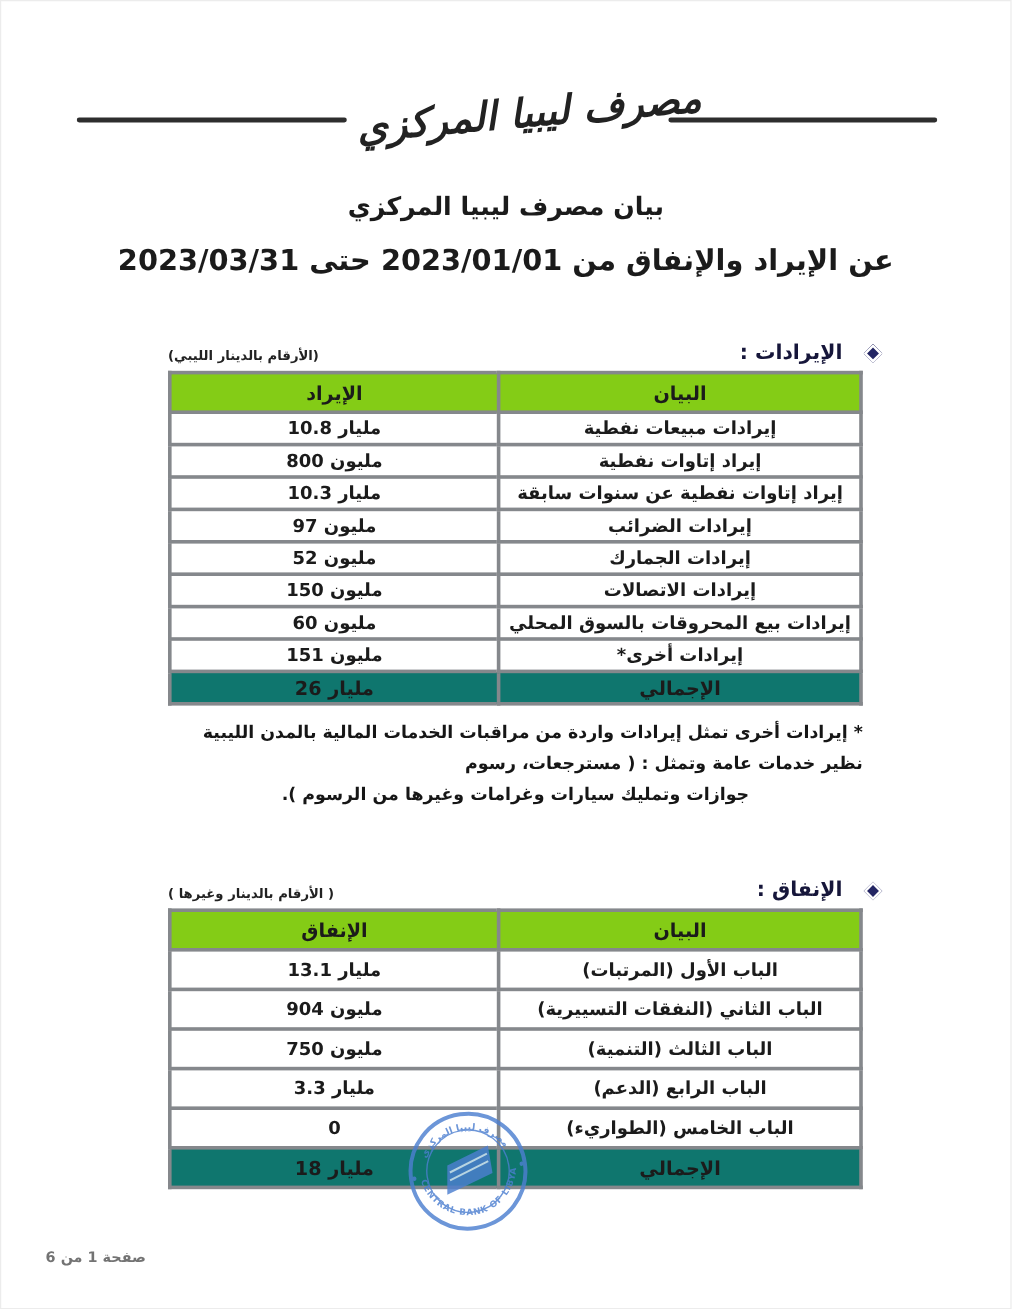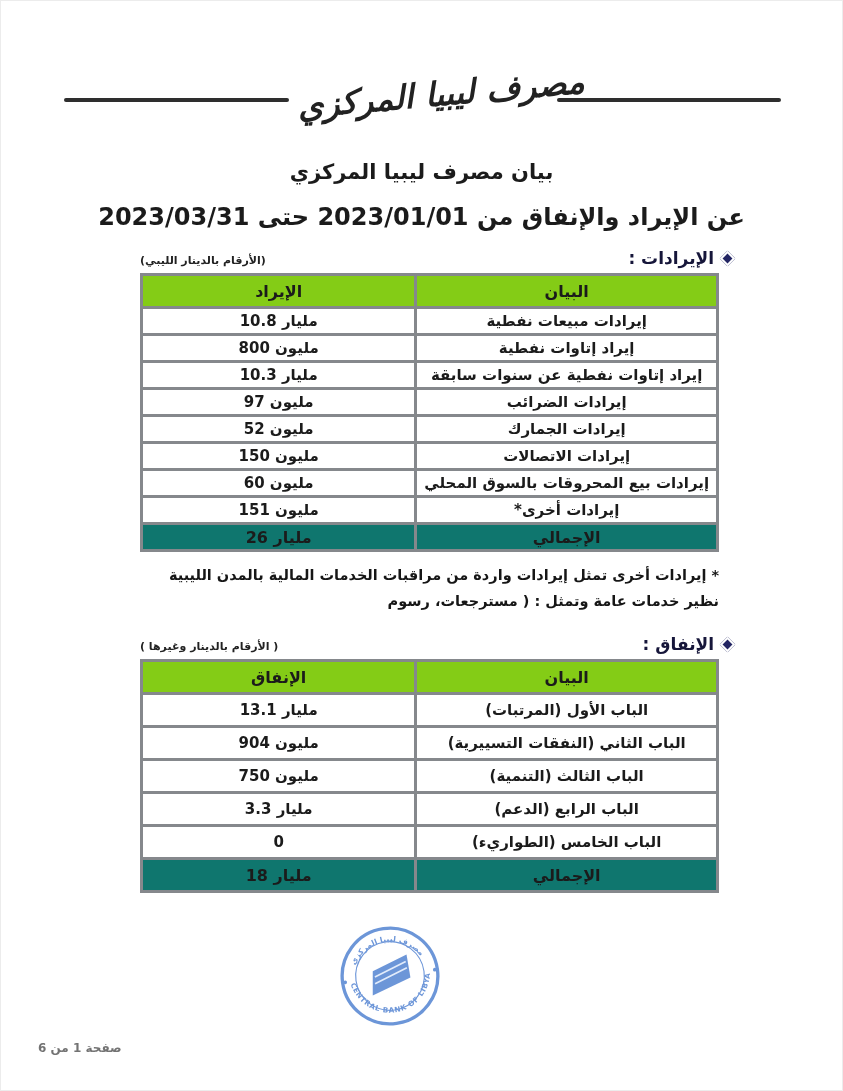--- a/index.html
+++ b/index.html
@@ -42,23 +42,24 @@
   
   .content {
     position:absolute; top:248px; left:140px; right:124px;
     direction:rtl;
   }
   .section-row {
     display:flex; justify-content:space-between; align-items:flex-end;
     margin-bottom:5px;
   }
   .section-label {
-    display:flex; align-items:center; gap:8px;
+    display:flex; align-items:center; gap:20px;
     font-size:17px; font-weight:bold; color:#16163a;
     margin-right:-14px;
+    margin-top:36px;
   }
   .diamond-icon {
     width:11px; height:11px; background:#232563;
     box-shadow: inset 0 0 0 2px #ffffff, inset 0 0 0 5px #232563;
     transform:rotate(45deg); flex:0 0 auto;
   }
   .currency-note { font-size:11px; font-weight:bold; color:#222; padding-bottom:1px; }
 
   table { width:100%; border-collapse:collapse; table-layout:fixed; direction:rtl; }
   th, td {
@@ -164,20 +165,21 @@
     <tbody>
       <tr class="total-row">
         <td>الإجمالي</td>
         <td><span class="val">26 مليار</span></td>
       </tr>
     </tbody>
   </table>
 
   <div class="footnote">
     <div class="l1">* إيرادات أخرى تمثل إيرادات واردة من مراقبات الخدمات المالية بالمدن الليبية نظير خدمات عامة وتمثل : ( مسترجعات، رسوم</div>
+    <div class="l2">جوازات وتمليك سيارات وغرامات وغيرها من الرسوم ).</div>
   </div>
 
   <div class="section-gap"></div>
 
   <div class="section-row">
     <div class="section-label">
       <span class="diamond-icon"></span>
       <span>الإنفاق :</span>
     </div>
     <div class="currency-note">( الأرقام بالدينار وغيرها )</div>

